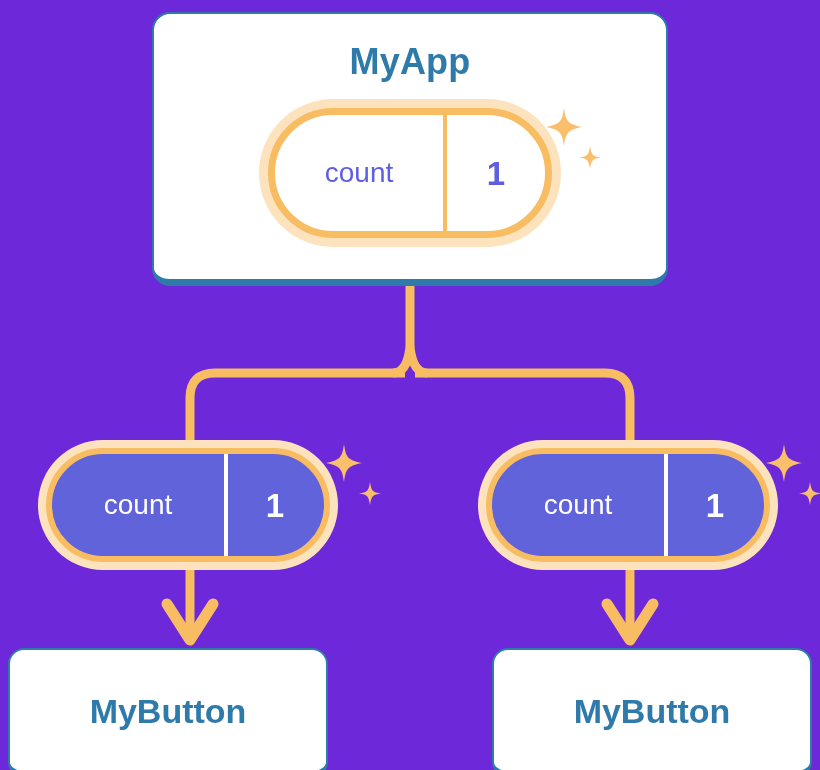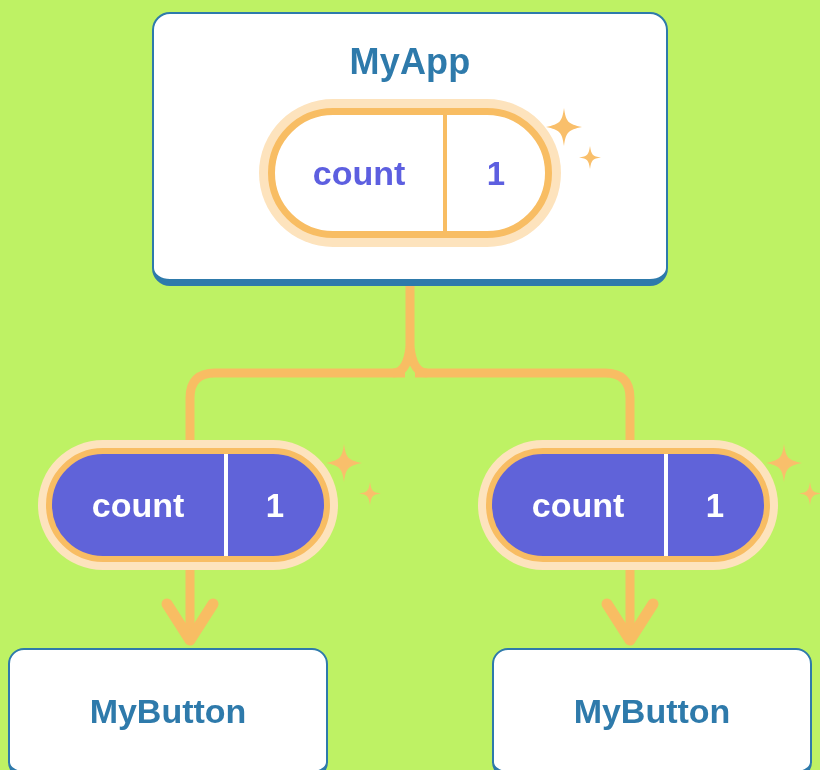--- a/index.html
+++ b/index.html
@@ -4,21 +4,21 @@
 <style>
   html, body {
     margin: 0;
     padding: 0;
     background: #4c6671;
   }
   #stage {
     position: relative;
     width: 820px;
     height: 770px;
-    background: #bef264;
+    background: #6d28d9;
     overflow: hidden;
     font-family: "Liberation Sans", "DejaVu Sans", sans-serif;
   }
 
   #connectors {
     position: absolute;
     left: 0; top: 0;
     width: 820px;
     height: 770px;
     pointer-events: none;
@@ -88,21 +88,21 @@
     box-shadow: 0 0 0 9px #fde3bd;
   }
   .pill .pill-key,
   .pill .pill-val {
     display: flex;
     align-items: center;
     justify-content: center;
     box-sizing: border-box;
     line-height: 1;
   }
-  .pill .pill-key { font-size: 34px; font-weight: 700; }
+  .pill .pill-key { font-size: 28px; font-weight: 400; }
   .pill .pill-val { font-size: 33px; font-weight: 700; }
 
   
   #root-pill-wrap { left: 268px; top: 108px; }
   #root-pill {
     width: 284px;
     height: 130px;
     background: #ffffff;
   }
   #root-pill .pill-key,

